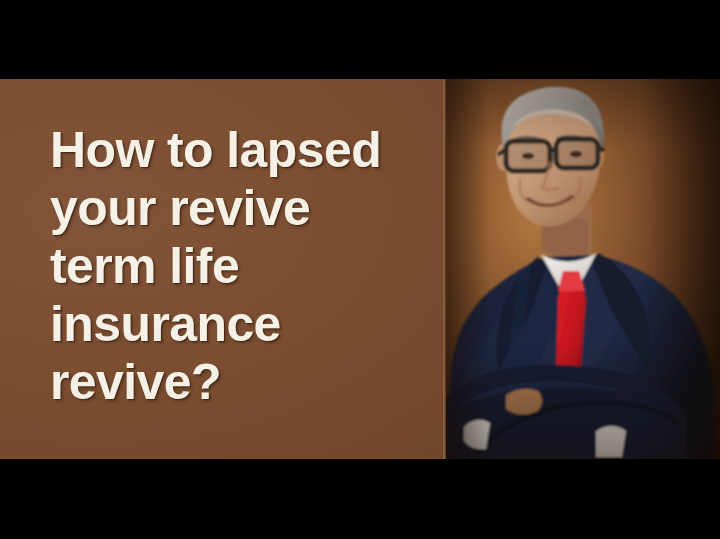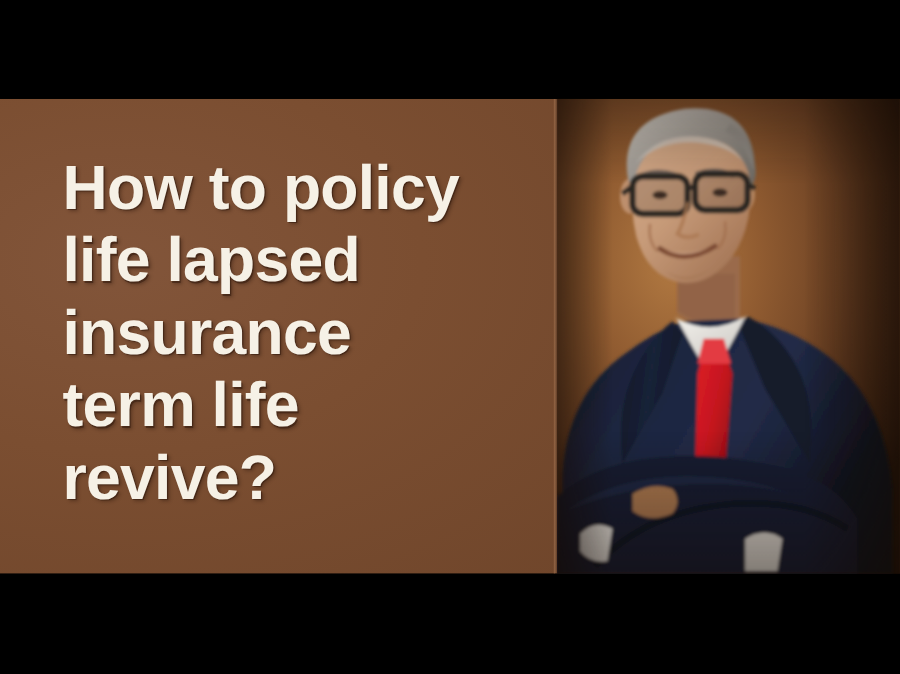--- a/index.html
+++ b/index.html
@@ -107,24 +107,24 @@
 <body>
 
 <div class="frame">
 
   <div class="letterbox-top"></div>
 
   <div class="content">
 
     <div class="text-panel">
       <div class="headline">
-        <span class="headline-line">How to policy</span>
-        <span class="headline-line">life lapsed</span>
+        <span class="headline-line">How to lapsed</span>
+        <span class="headline-line">your revive</span>
+        <span class="headline-line">term life</span>
         <span class="headline-line">insurance</span>
-        <span class="headline-line">term life</span>
         <span class="headline-line">revive?</span>
       </div>
     </div>
 
     <div class="panel-seam"></div>
 
     <div class="photo-panel">
 
       <svg class="portrait-svg" width="274" height="380" viewBox="0 0 274 380">
         <defs>

